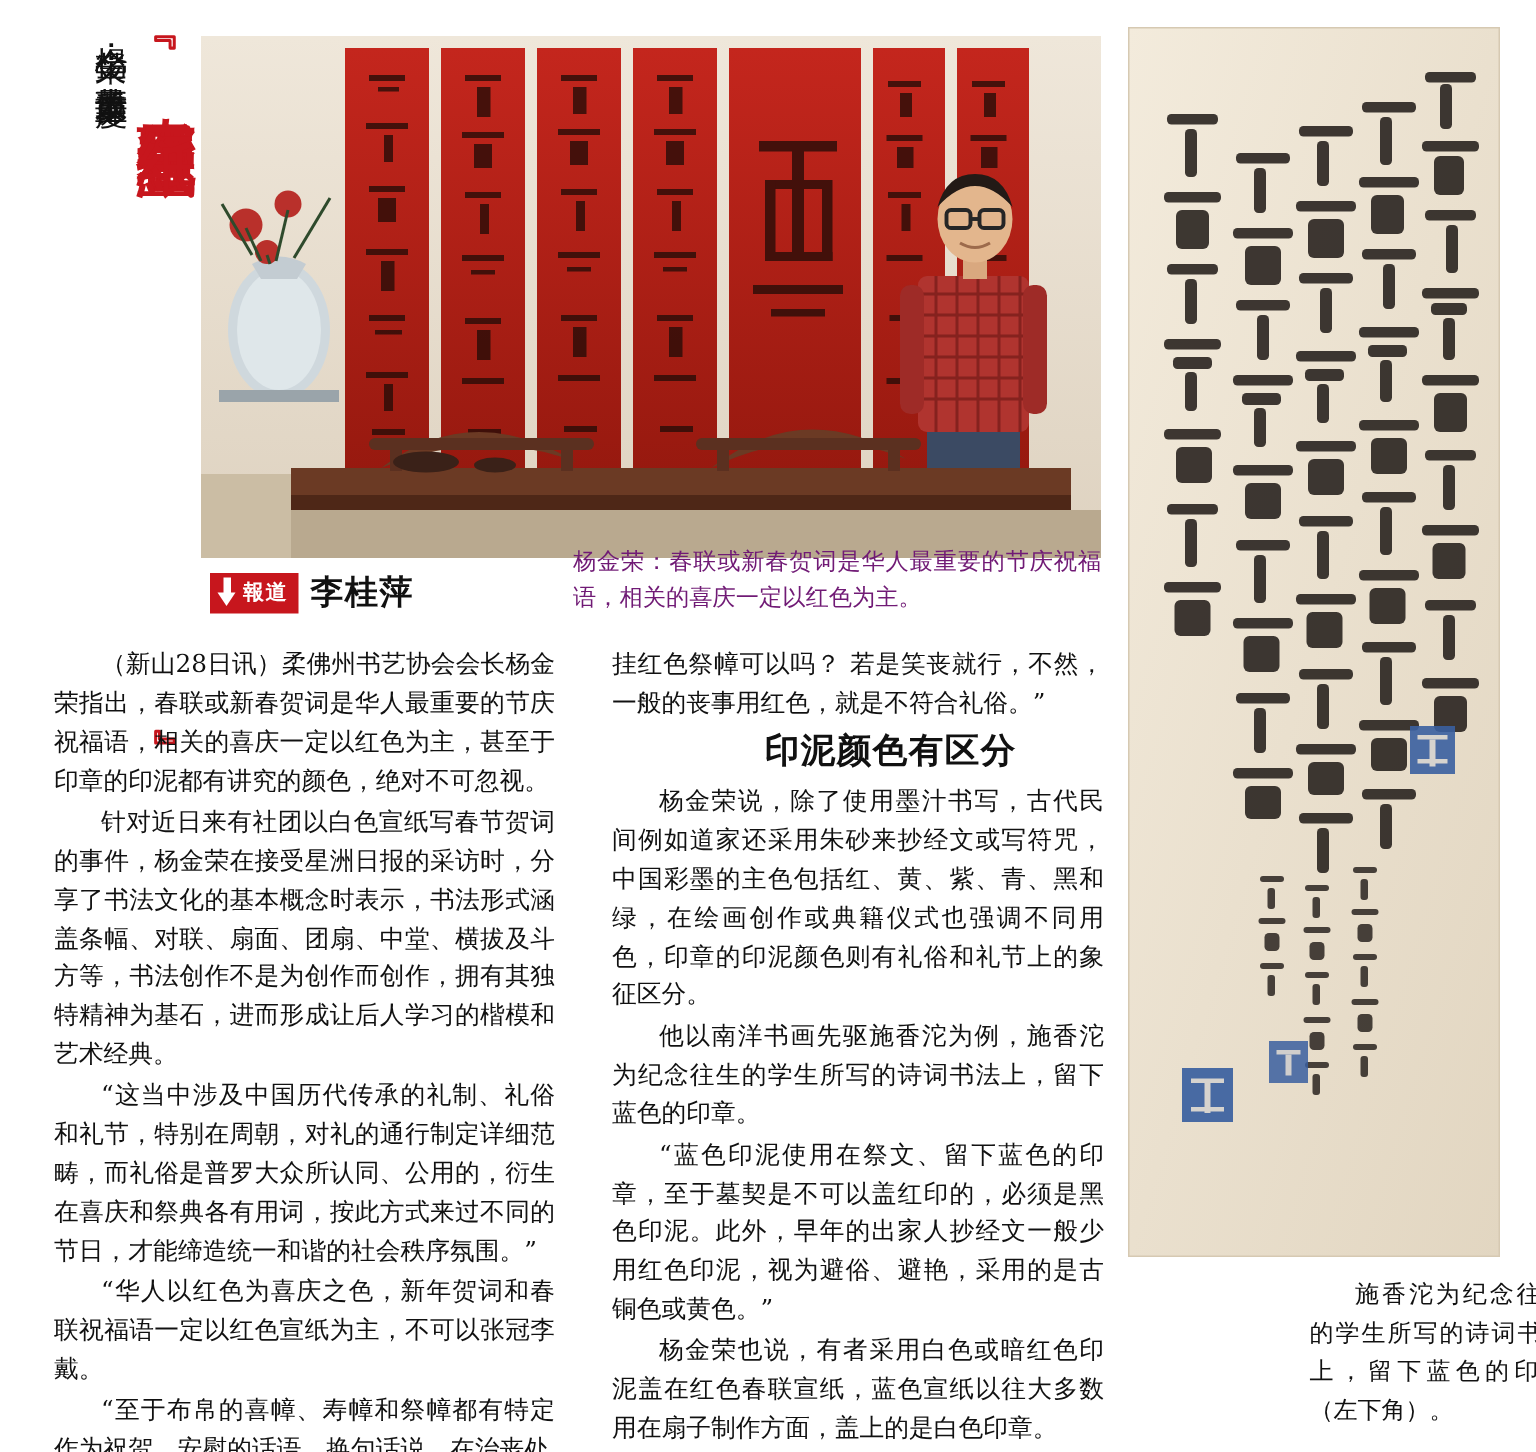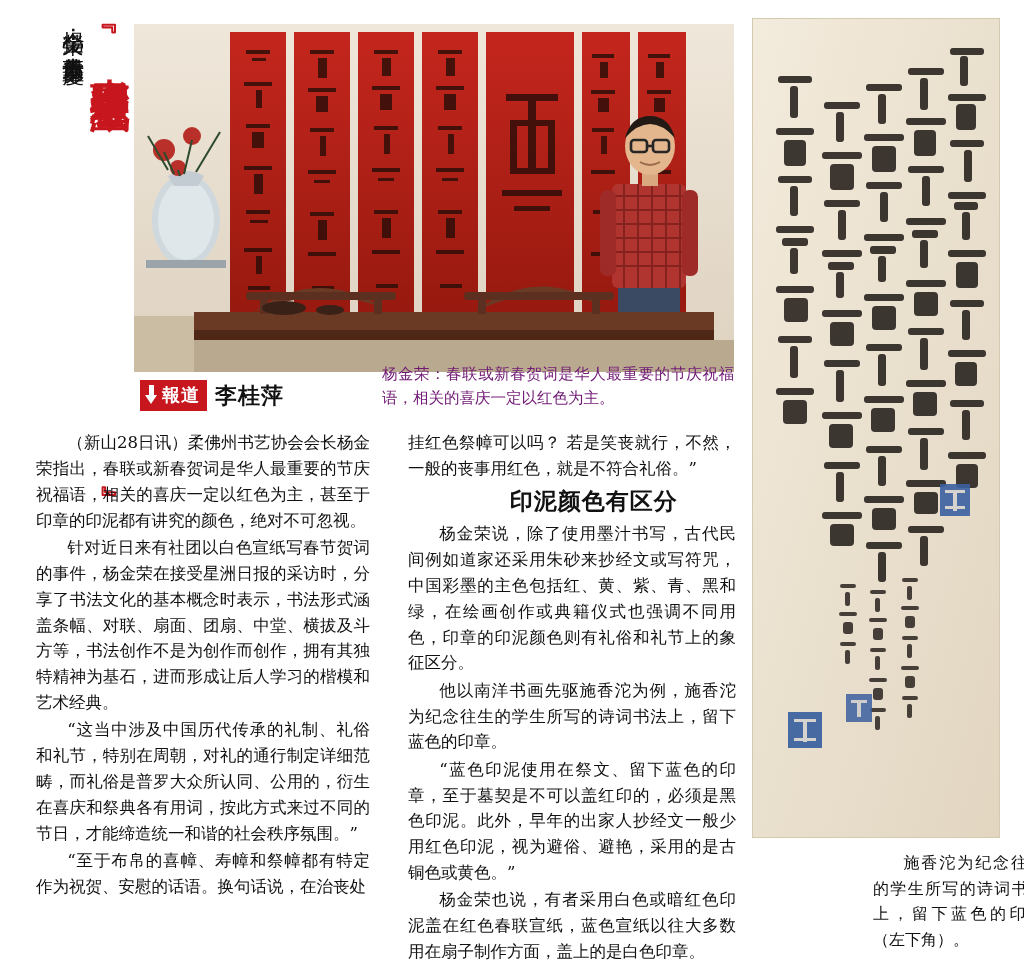--- a/index.html
+++ b/index.html
@@ -90,21 +90,21 @@
     display: flex;
     align-items: center;
     gap: 8px;
   }
   .report-tag {
     display: flex;
     align-items: center;
     background: #c7161d;
     color: #fff;
     padding: 3px 7px 4px 5px;
-    font-size: 18px;
+    font-size: 14px;
     font-weight: bold;
     letter-spacing: 1px;
   }
   .arrow-down {
     display: inline-block;
     width: 13px;
     height: 20px;
     margin-right: 4px;
     position: relative;
   }
@@ -414,20 +414,21 @@
     </div>
     <div class="reporter-name">李桂萍</div>
   </div>
 
   <div class="photo-caption">杨金荣：春联或新春贺词是华人最重要的节庆祝福语，相关的喜庆一定以红色为主。</div>
 
   <div class="col col-1">
     <p>（新山28日讯）柔佛州书艺协会会长杨金荣指出，春联或新春贺词是华人最重要的节庆祝福语，相关的喜庆一定以红色为主，甚至于印章的印泥都有讲究的颜色，绝对不可忽视。</p>
     <p>针对近日来有社团以白色宣纸写春节贺词的事件，杨金荣在接受星洲日报的采访时，分享了书法文化的基本概念时表示，书法形式涵盖条幅、对联、扇面、团扇、中堂、横拔及斗方等，书法创作不是为创作而创作，拥有其独特精神为基石，进而形成让后人学习的楷模和艺术经典。</p>
     <p>“这当中涉及中国历代传承的礼制、礼俗和礼节，特别在周朝，对礼的通行制定详细范畴，而礼俗是普罗大众所认同、公用的，衍生在喜庆和祭典各有用词，按此方式来过不同的节日，才能缔造统一和谐的社会秩序氛围。”</p>
+    <p>“华人以红色为喜庆之色，新年贺词和春联祝福语一定以红色宣纸为主，不可以张冠李戴。</p>
     <p>“至于布帛的喜幛、寿幛和祭幛都有特定作为祝贺、安慰的话语。换句话说，在治丧处</p>
   </div>
 
   <div class="col col-2">
     <p class="noindent">挂红色祭幛可以吗？ 若是笑丧就行，不然，一般的丧事用红色，就是不符合礼俗。”</p>
     <p class="subhead">印泥颜色有区分</p>
     <p>杨金荣说，除了使用墨汁书写，古代民间例如道家还采用朱砂来抄经文或写符咒，中国彩墨的主色包括红、黄、紫、青、黑和绿，在绘画创作或典籍仪式也强调不同用色，印章的印泥颜色则有礼俗和礼节上的象征区分。</p>
     <p>他以南洋书画先驱施香沱为例，施香沱为纪念往生的学生所写的诗词书法上，留下蓝色的印章。</p>
     <p>“蓝色印泥使用在祭文、留下蓝色的印章，至于墓契是不可以盖红印的，必须是黑色印泥。此外，早年的出家人抄经文一般少用红色印泥，视为避俗、避艳，采用的是古铜色或黄色。”</p>
     <p>杨金荣也说，有者采用白色或暗红色印泥盖在红色春联宣纸，蓝色宣纸以往大多数用在扇子制作方面，盖上的是白色印章。</p>

